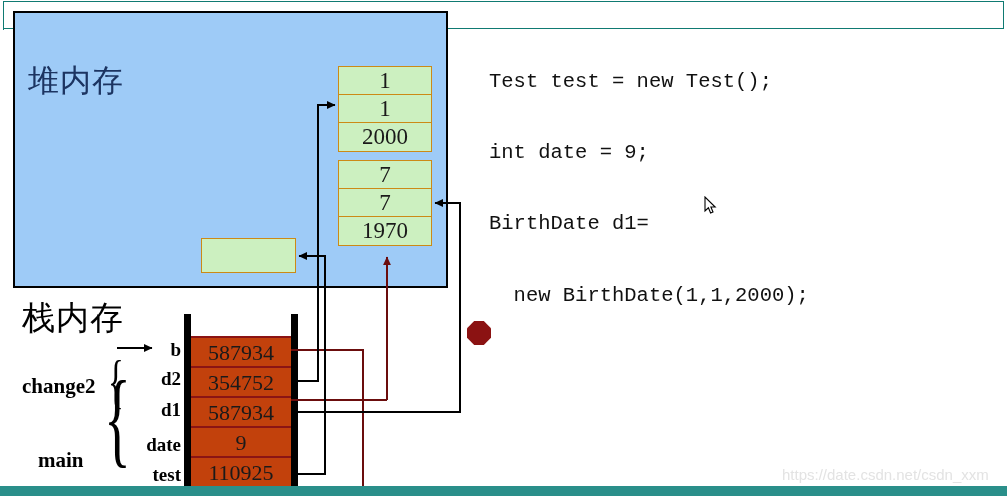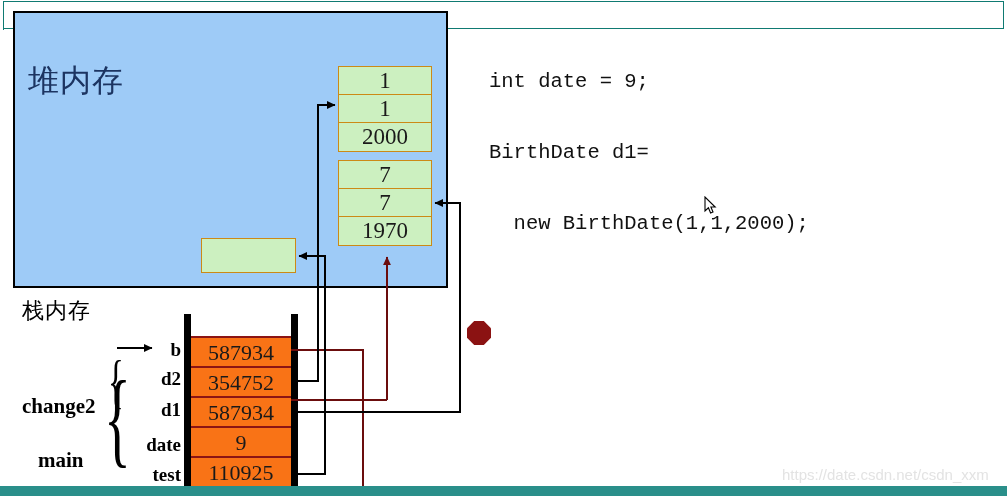--- a/index.html
+++ b/index.html
@@ -82,21 +82,21 @@
   #obj-d2 { left: 338px; top: 66px; width: 94px; height: 86px; }
   #obj-d1 { left: 338px; top: 160px; width: 94px; height: 86px; }
   #obj-new { left: 201px; top: 238px; width: 95px; height: 35px; }
 
   
   .stack-title {
     position: absolute;
     left: 22px;
     top: 296px;
     font-family: Liberation Sans, sans-serif;
-    font-size: 22px;
+    font-size: 33px;
     color: #000000;
     letter-spacing: 1px;
     white-space: nowrap;
   }
 
   .stack-wall {
     position: absolute;
     background: #000000;
     width: 7px;
   }
@@ -110,21 +110,21 @@
 
   .stack-cells {
     position: absolute;
     left: 191px;
     top: 336px;
     width: 100px;
   }
   .stack-cell {
     height: 30px;
     line-height: 30px;
-    background: #f97316;
+    background: #c2410c;
     border-top: 2px solid #8b1414;
     text-align: center;
     font-family: "Liberation Serif", serif;
     font-size: 22px;
     color: #1a1a1a;
     box-sizing: border-box;
   }
 
   .stack-label {
     position: absolute;
@@ -143,21 +143,21 @@
   #lbl-test { left: 121px; top: 464px; }
 
   .frame-label {
     position: absolute;
     font-family: "Liberation Serif", serif;
     font-weight: bold;
     font-size: 21px;
     color: #000000;
     white-space: nowrap;
   }
-  #frame-change2 { left: 22px; top: 394px; text-align: center; }
+  #frame-change2 { left: 22px; top: 374px; text-align: center; }
   #frame-main    { left: 38px; top: 448px; }
 
   
   .brace {
     position: absolute;
     font-family: "Liberation Serif", serif;
     color: #000000;
     line-height: 1;
     transform-origin: left center;
   }
@@ -283,20 +283,21 @@
   <div class="stack-label" id="lbl-date">date</div>
   <div class="stack-label" id="lbl-test">test</div>
 
   <div class="frame-label" id="frame-change2">change2</div>
   <div class="frame-label" id="frame-main">main</div>
 
   <div class="brace" id="brace-change2">{</div>
   <div class="brace" id="brace-main">{</div>
 
   <div class="code-block">
+    <div class="code-line">Test test = new Test();</div>
     <div class="code-line">int date = 9;</div>
     <div class="code-line">BirthDate d1=</div>
     <div class="code-line">  new BirthDate(1,1,2000);</div>
     
     
     
     
     
     
     

